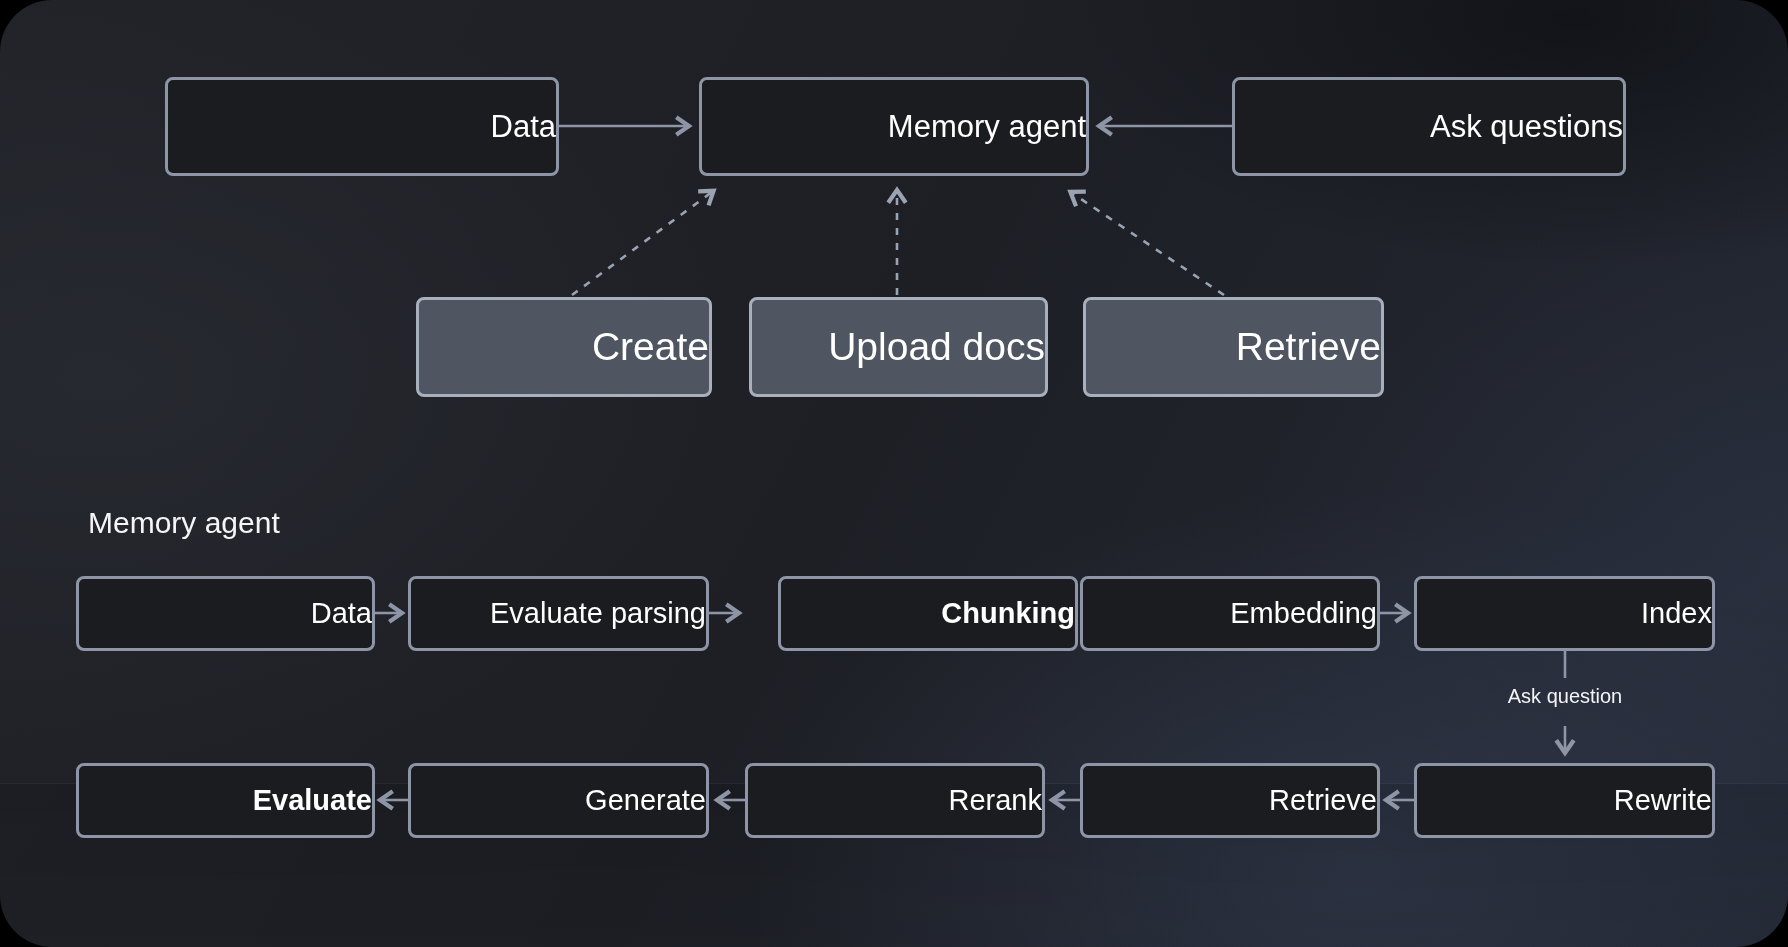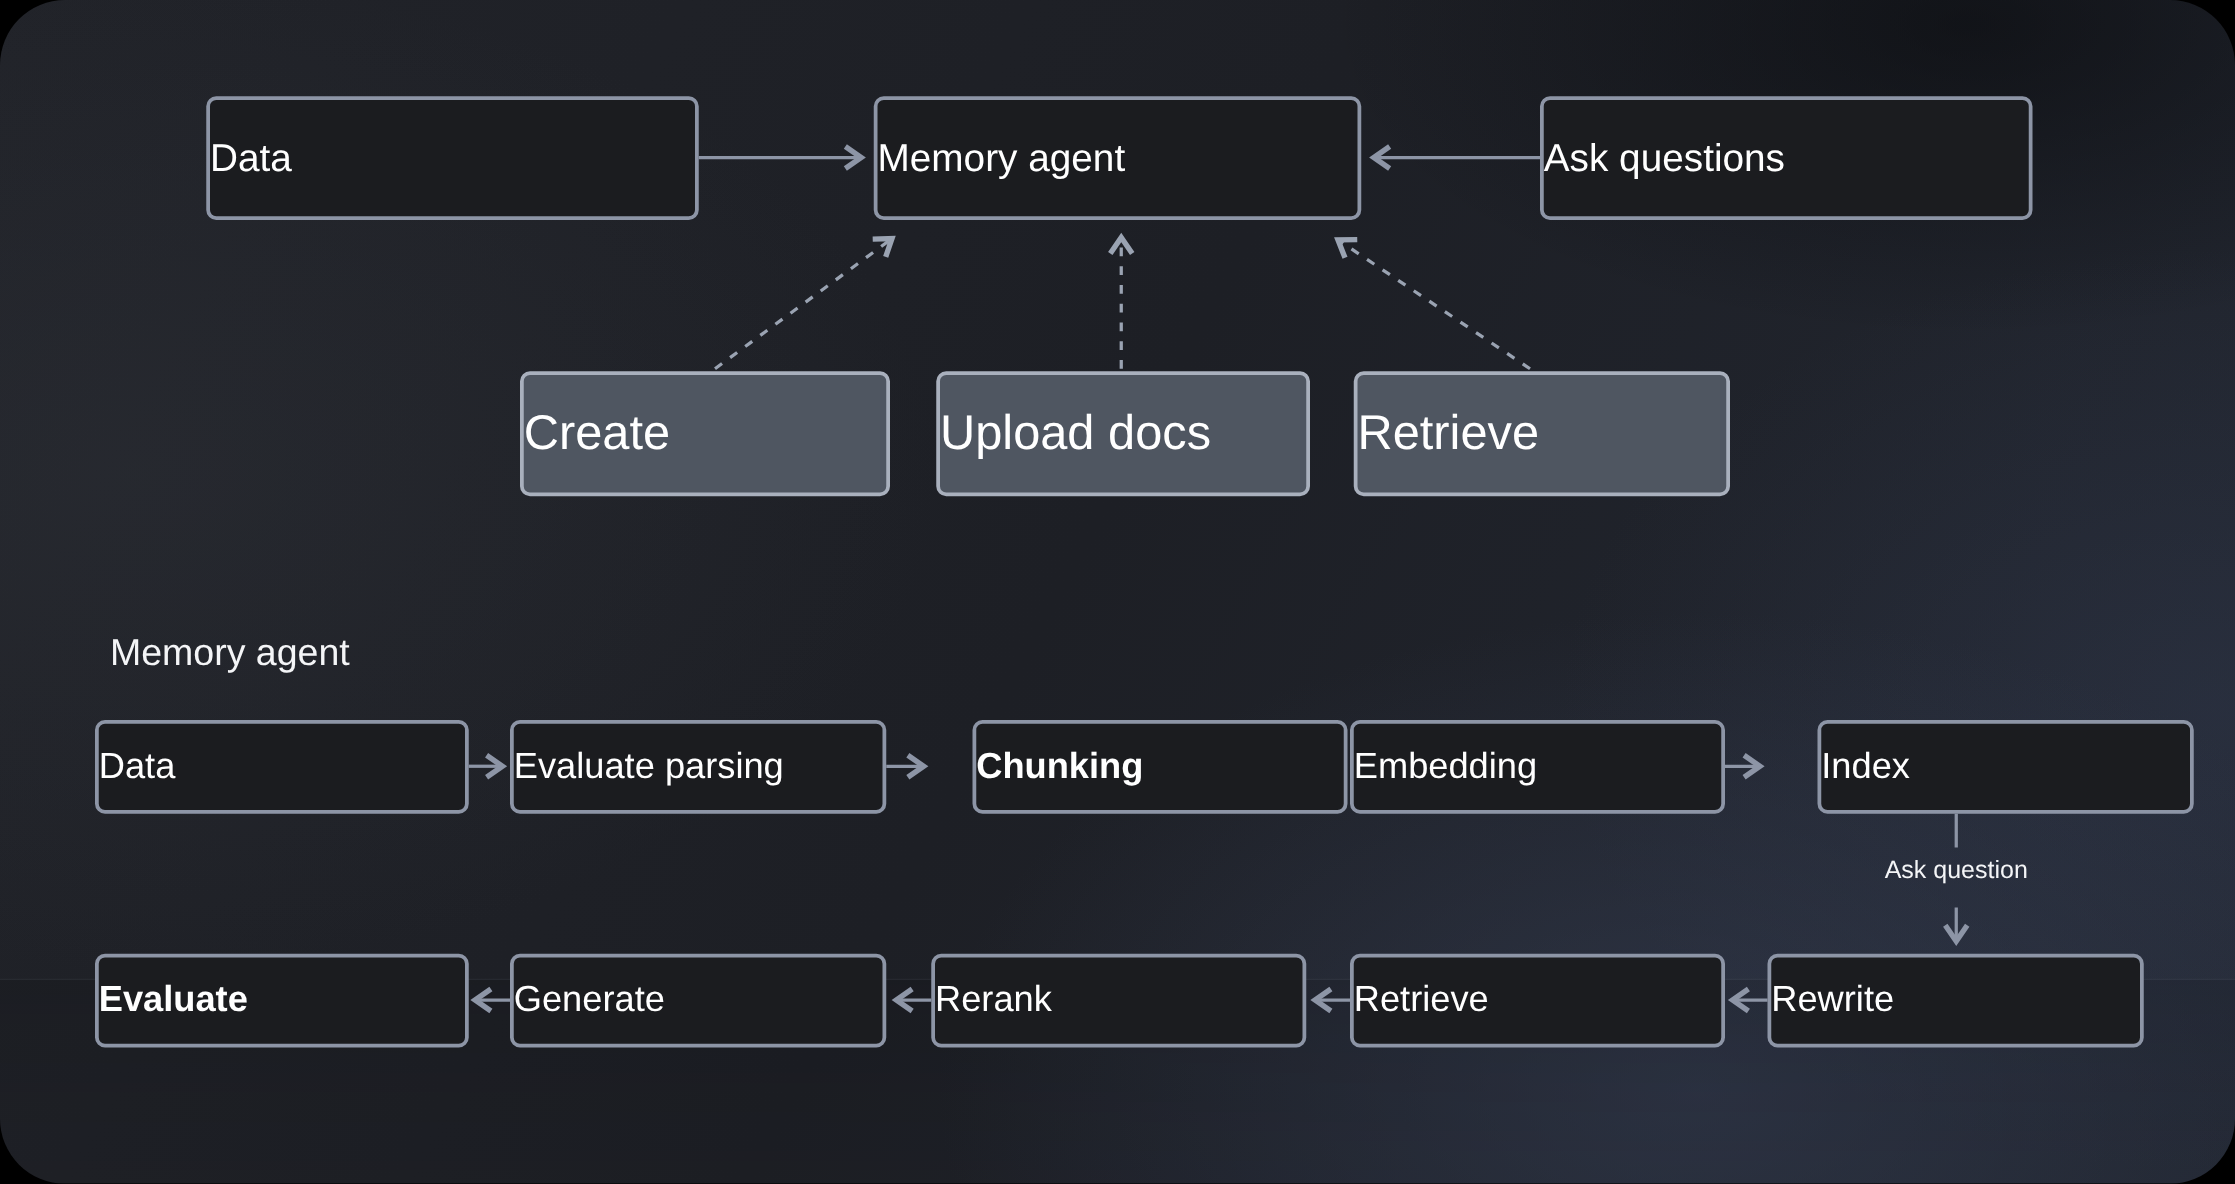--- a/index.html
+++ b/index.html
@@ -18,21 +18,21 @@
       linear-gradient(118deg, #212329 0%, #1d1f25 48%, #232833 100%);
   }
   .seam{
     position:absolute;left:0;right:0;top:783px;height:164px;
     background:linear-gradient(180deg, rgba(0,0,0,0.12) 0%, rgba(0,0,0,0.04) 100%);
     border-top:1px solid rgba(175,185,205,0.07);
     pointer-events:none;
   }
   .arrows{position:absolute;inset:0;width:1788px;height:947px;}
   .node{
-    position:absolute;display:flex;align-items:center;justify-content:flex-start;
+    position:absolute;display:flex;align-items:center;justify-content:flex-end;
     border-radius:8px;box-sizing:border-box;color:#ffffff;
   }
   .node .lbl{white-space:nowrap;}
   .dark{
     background:#1b1c1f;border:3px solid #8d95a6;
   }
   .light{
     background:#4f5661;border:3px solid #a9b0bd;
   }
   .rowA{top:77px;height:99px;font-size:31px;}
@@ -45,21 +45,21 @@
   #n-ask-questions{left:1232px;width:394px;}
 
   #n-create{left:416px;width:296px;}
   #n-upload-docs{left:749px;width:299px;}
   #n-retrieve-action{left:1083px;width:301px;}
 
   #n-pipe-data{left:76px;width:299px;}
   #n-semantic-parsing{left:408px;width:301px;}
   #n-chunking{left:778px;width:300px;font-weight:bold;}
   #n-embedding{left:1080px;width:300px;}
-  #n-index{left:1414px;width:301px;margin-left:40px;}
+  #n-index{left:1414px;width:301px;}
 
   #n-evaluate{left:76px;width:299px;font-weight:bold;}
   #n-generate{left:408px;width:301px;}
   #n-rerank{left:745px;width:300px;}
   #n-retrieve{left:1080px;width:300px;}
   #n-rewrite{left:1414px;width:301px;}
 
   .section-title{
     position:absolute;left:88px;top:506px;color:#f4f5f7;font-size:30px;
     white-space:nowrap;

